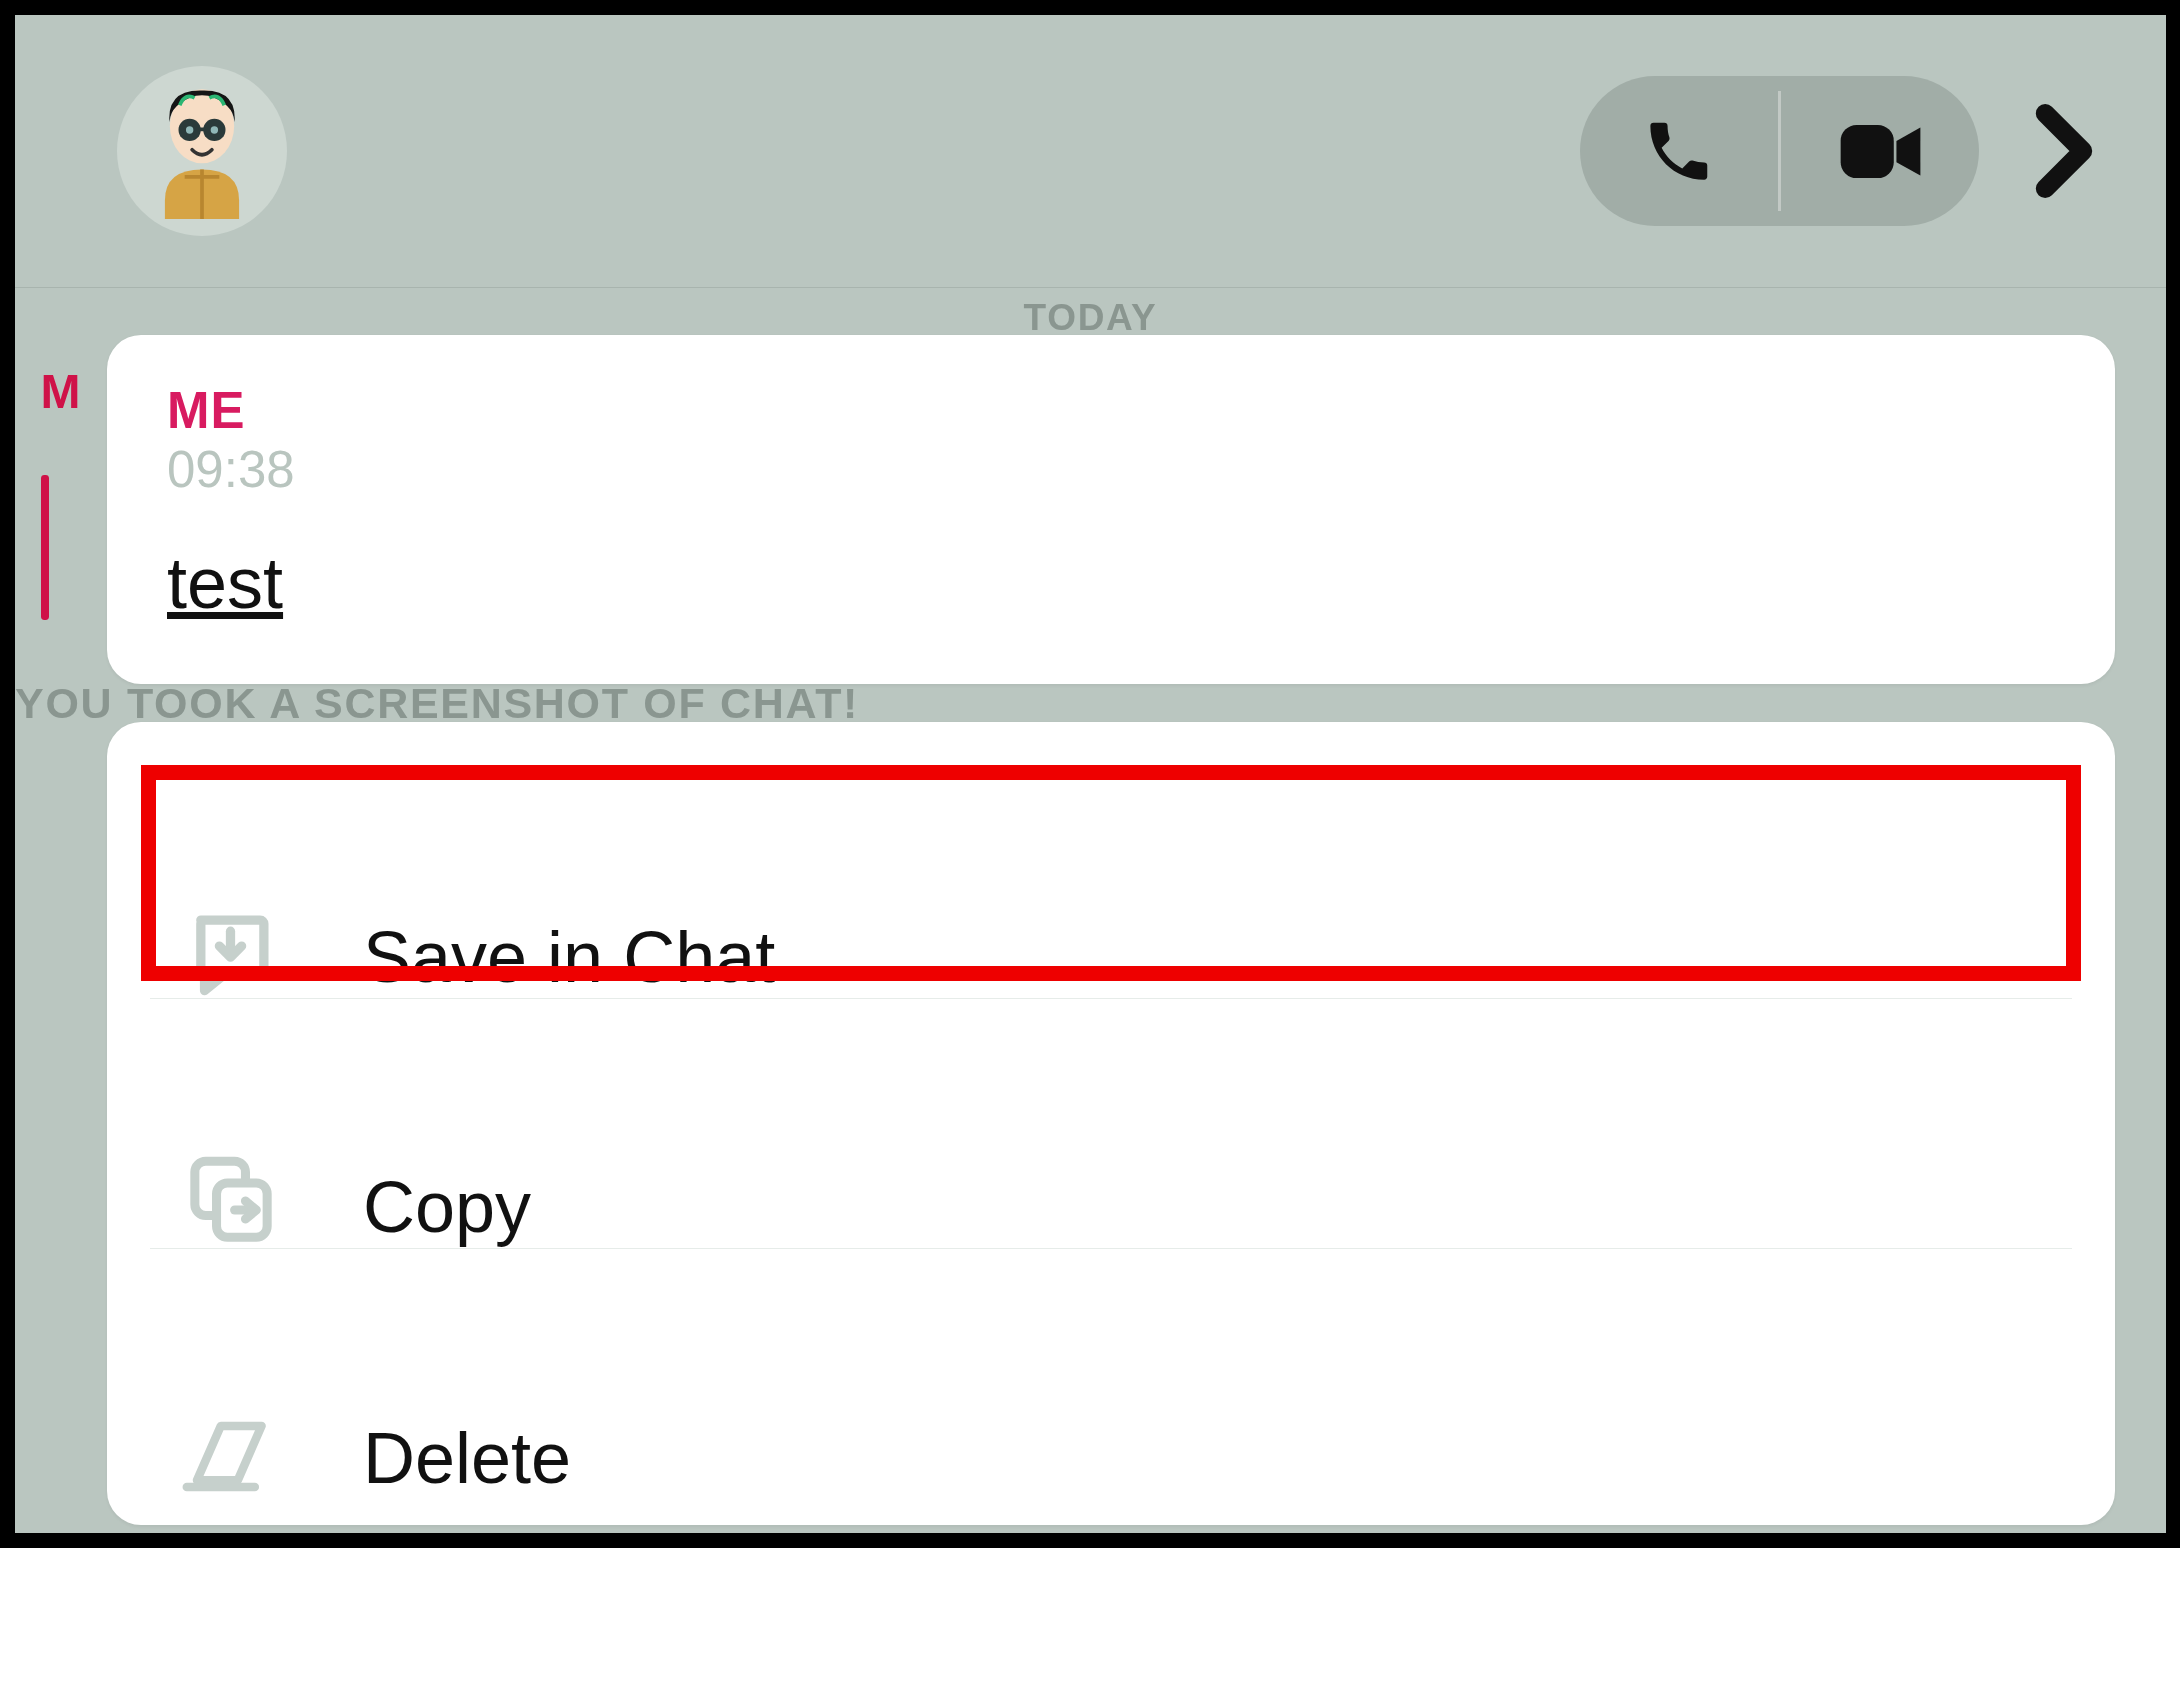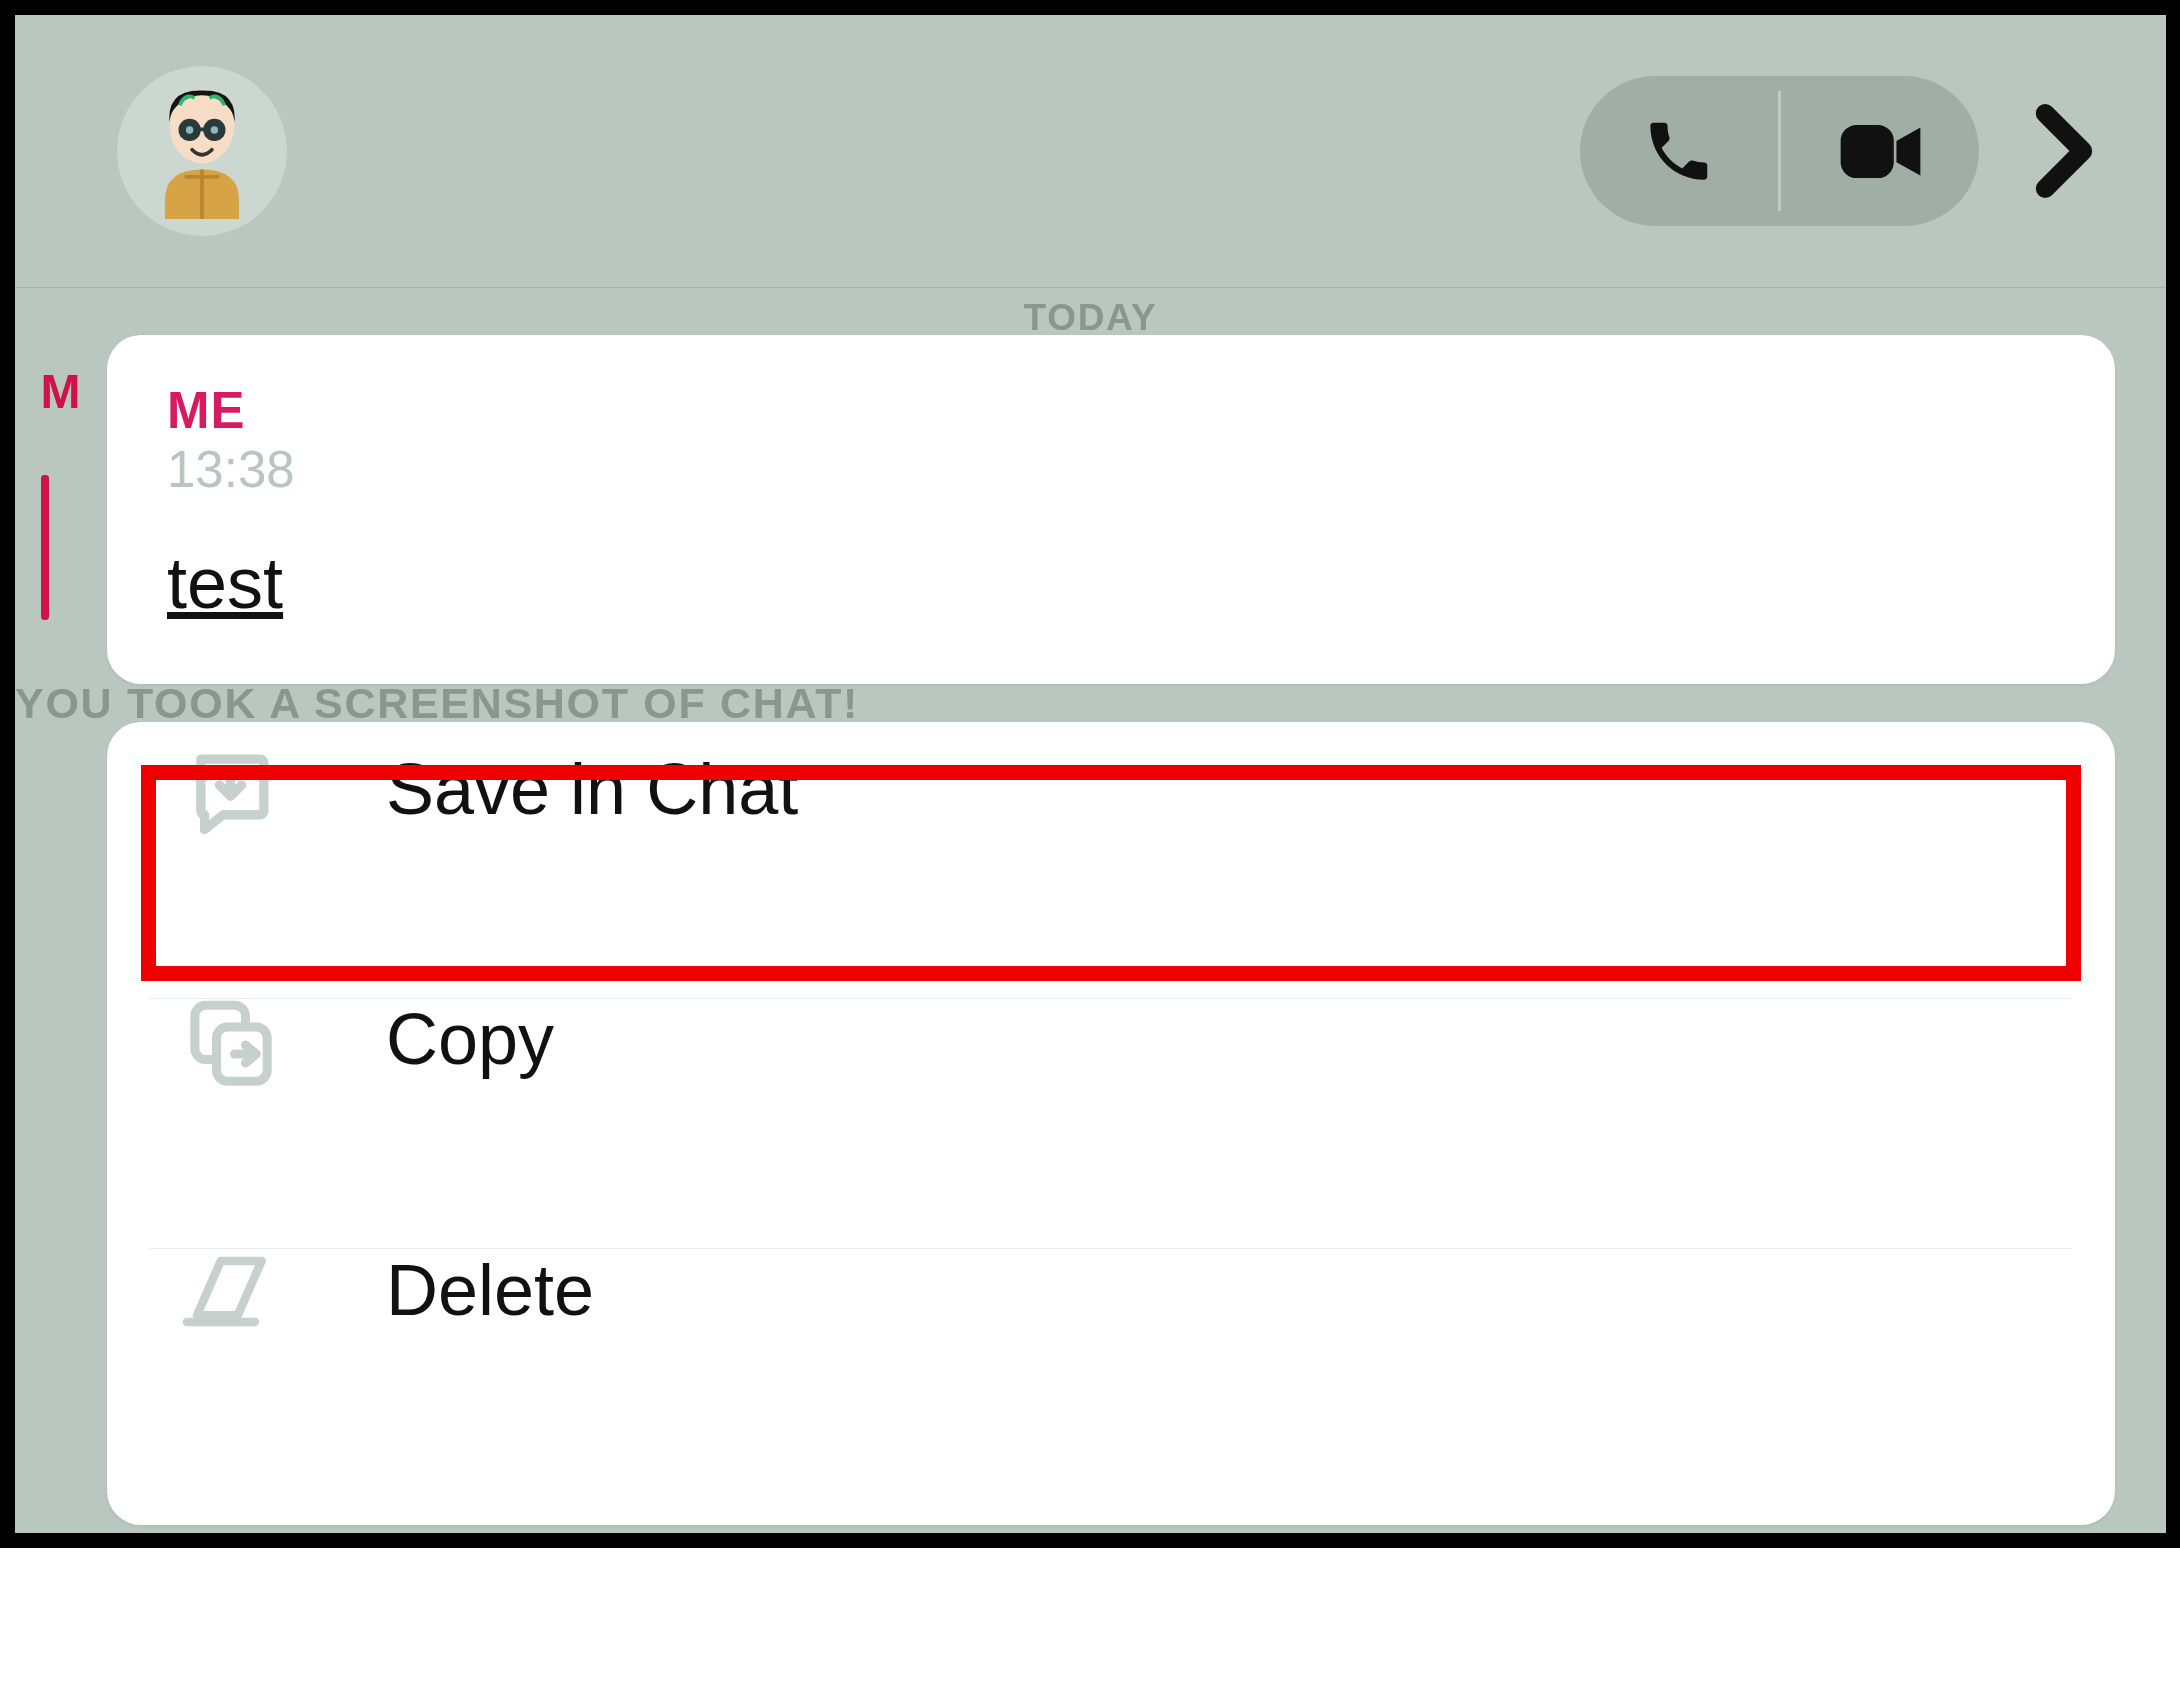--- a/index.html
+++ b/index.html
@@ -139,25 +139,24 @@
     left: 92px;
     right: 51px;
     top: 707px;
     background: #fff;
     border-radius: 34px;
     padding: 25.6px 0 25.6px 0;
     box-shadow: 0 1.7px 3.4px rgba(0,0,0,0.05);
   }
   .menu-item {
     display: flex;
-    align-items: flex-start;
+    align-items: flex-end;
     height: 250px;
     padding: 0 68px 0 68px;
     position: relative;
-    gap: 23px;
   }
   .menu-item .mi-icon {
     width: 111px;
     display: flex;
     justify-content: center;
     align-items: center;
   }
   .menu-item .mi-label {
     font-size: 72px;
     color: #111;
@@ -225,21 +224,21 @@
   </div>
 
   <div class="date-line">TODAY</div>
 
   <div class="behind-label">M</div>
   <div class="behind-bar"></div>
 
   <div class="msg-card">
     <div class="msg-row1">
       <span class="sender">ME</span>
-      <span class="time">13:38</span>
+      <span class="time">09:38</span>
     </div>
     <div class="msg-text">test</div>
   </div>
 
   <div class="notice">YOU TOOK A SCREENSHOT OF CHAT!</div>
 
   <div class="menu-card">
 
     <div class="menu-item">
       <div class="highlight"></div>

